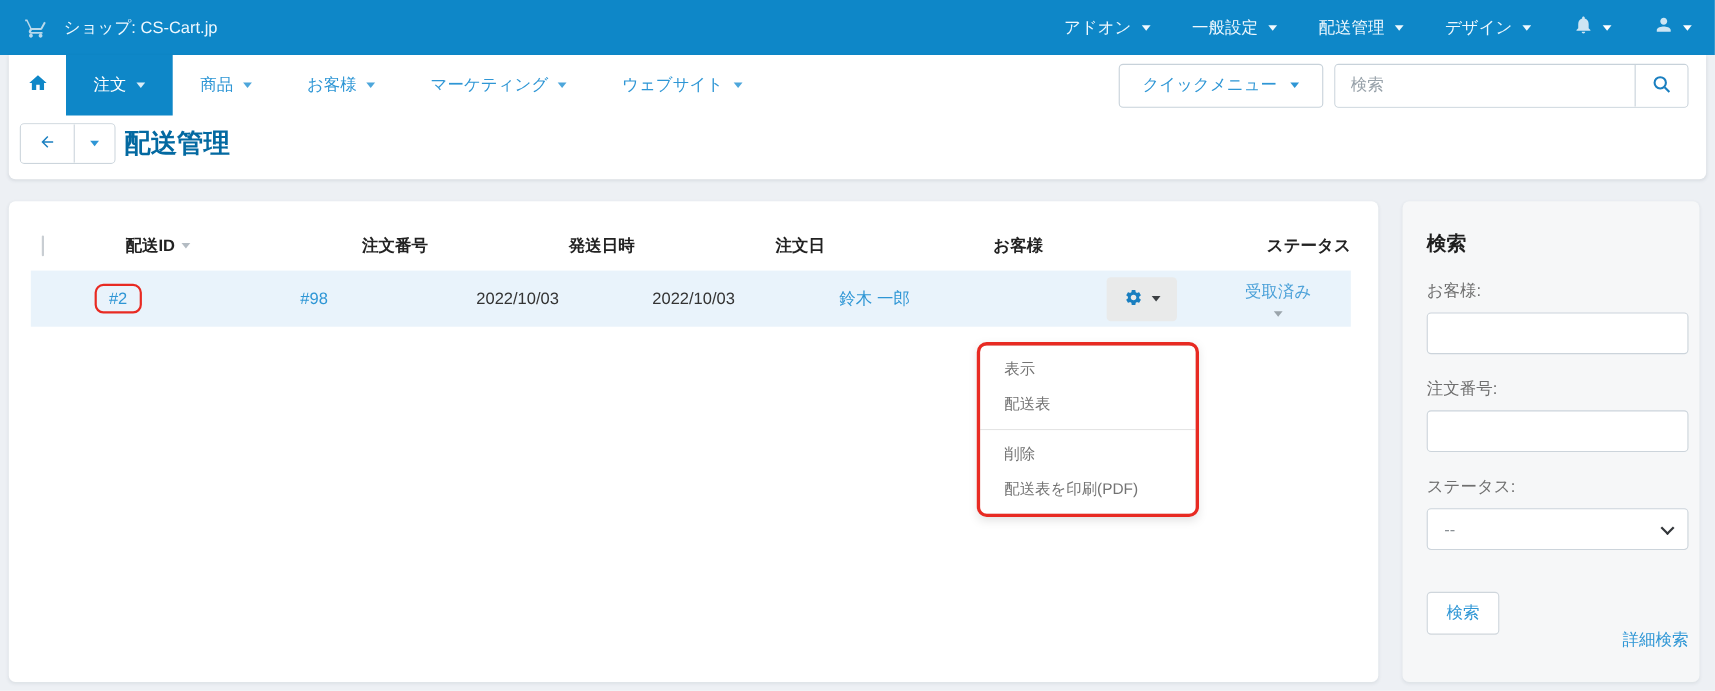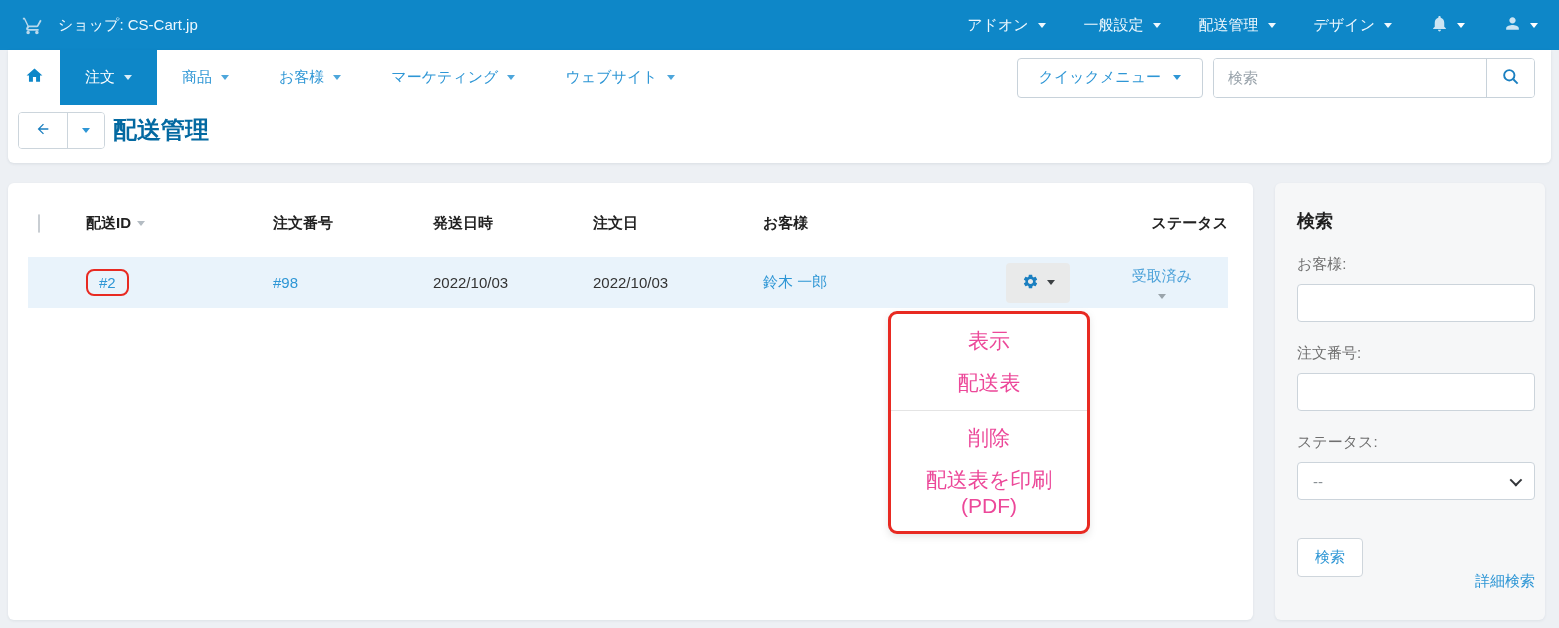--- a/index.html
+++ b/index.html
@@ -40,37 +40,37 @@
   .titlebar { height:58px; display:flex; align-items:center; padding:0 10px 8px 10px; }
   .back-group { display:flex; border:1px solid #ccd5dc; border-radius:4px; background:#fff; height:37px; overflow:hidden; }
   .back-btn { width:48px; display:flex; align-items:center; justify-content:center; color:#1a7fc0; background:#fff; border:none; cursor:pointer; }
   .back-caret-btn { width:37px; display:flex; align-items:center; justify-content:center; color:#2e96d5; background:#fff; border:none; border-left:1px solid #ccd5dc; cursor:pointer; }
   .page-title { margin-left:8px; font-size:24px; color:#0369a1; }
 
   
   .content { display:flex; margin:20px 14px 0 8px; gap:22px; height:437px; }
   .main-panel { flex:1; background:#fff; border-radius:6px; box-shadow:0 1px 3px rgba(40,60,80,.08); position:relative; padding:25px 25px 0 20px; }
   .grid-row { display:grid; grid-template-columns:48px 187px 160px 160px 170px 1fr 90px 132px; align-items:center; padding-left:10px; }
-  .thead { padding-top:6px; padding-bottom:24px; font-size:15px; font-weight:bold; color:#222; }
+  .thead { padding-top:6px; padding-bottom:13px; font-size:15px; font-weight:bold; color:#222;gap:28px; }
   .th-sort { display:flex; align-items:center; gap:6px; cursor:pointer; }
   .sort-caret { color:#b4bcc3; }
   .checkbox { width:26px; height:26px; background:#fff; border:1px solid #c9ced3; border-radius:4px; cursor:pointer; }
   .trow { background:#e9f3fb; height:51px; font-size:15px; color:#333; }
   a.blue-link { color:#2e96d5; text-decoration:none; cursor:pointer; }
   .red-box { display:inline-block; border:2px solid #e82a22; border-radius:8px; padding:3px 11px; }
   .gear-btn { width:64px; height:40px; background:#e9eaea; border:none; border-radius:4px;
     display:flex; align-items:center; justify-content:center; gap:8px; cursor:pointer; }
   .gear-btn .caret { color:#3c4043; }
   .status-cell { display:flex; align-items:center; justify-content:flex-end; gap:8px; color:#4aa0d8; cursor:pointer;flex-direction:column; }
   .status-cell .caret { color:#9aa4ab; }
 
   
   .dropdown { position:absolute; left:882px; top:130px; width:198px; background:#fff; border:1px solid #d2d2d2;
     border-radius:3px; box-shadow:0 3px 10px rgba(0,0,0,.15); padding:6px 0; z-index:5; }
-  .menu-item { padding:7px 22px; font-size:21px; color:#ec4899; cursor:pointer;text-align:center; }
+  .menu-item { padding:7px 22px; font-size:14px; color:#737373; cursor:pointer; }
   .menu-divider { border-top:1px solid #e4e4e4; margin:6px 0; }
   .menu-annotation { position:absolute; inset:-3px; border:3px solid #e82a22; border-radius:9px; pointer-events:none; }
 
   
   .sidebar { width:270px; height:437px; background:#f6f7f8; border-radius:6px; box-shadow:0 1px 3px rgba(40,60,80,.08);
     padding:26px 10px 24px 22px; }
   .side-title { font-size:18px; font-weight:bold; color:#1f1f1f; }
   .side-label { margin-top:22px; font-size:15px; color:#6f6f6f; }
   .side-input { margin-top:10px; width:100%; height:38px; border:1px solid #ccd4db; border-radius:4px; background:#fff; padding:0 10px; font-size:15px; color:#333; outline:none; }
   .side-select { margin-top:10px; width:100%; height:38px; border:1px solid #ccd4db; border-radius:4px; background:#fff;

